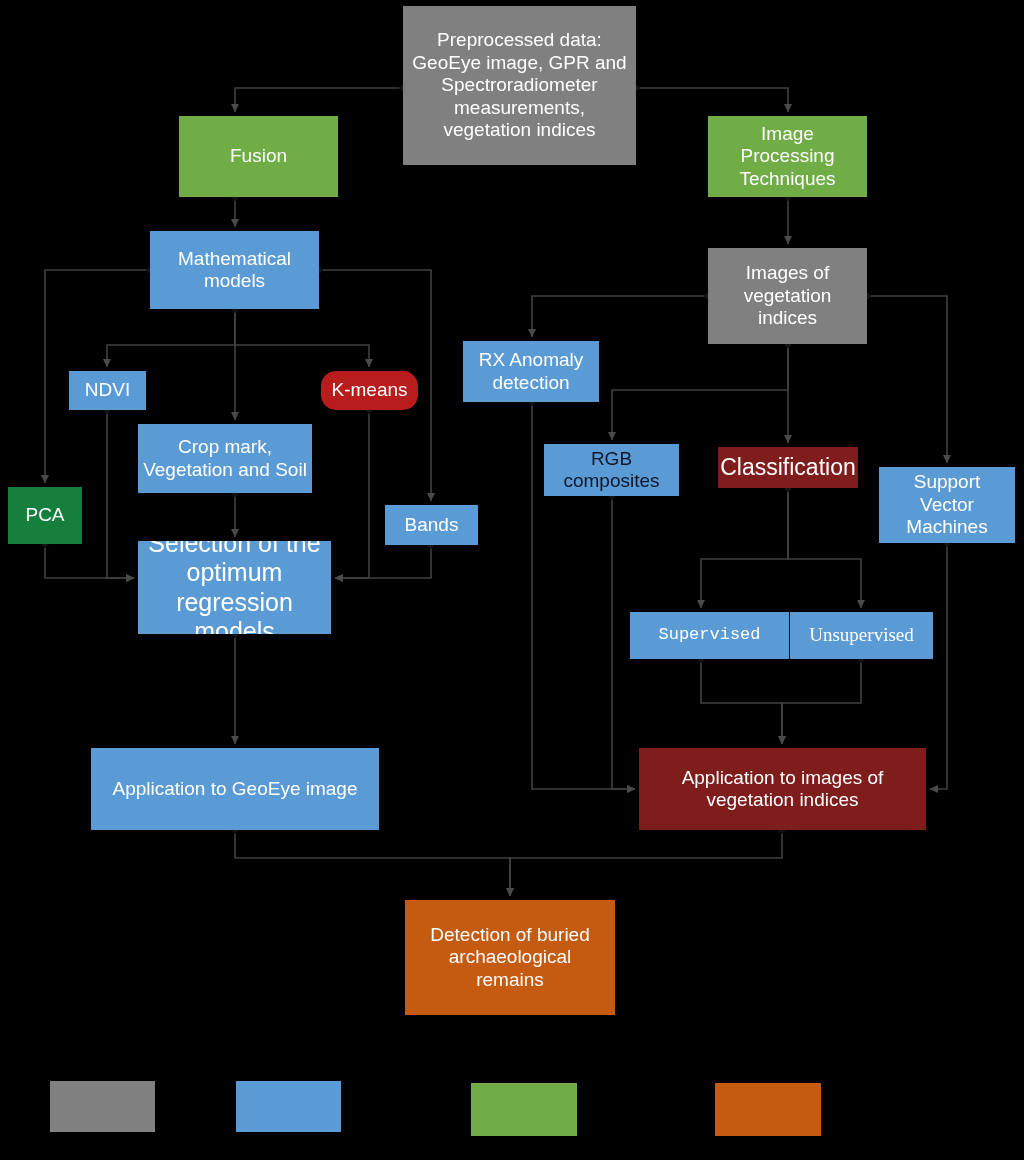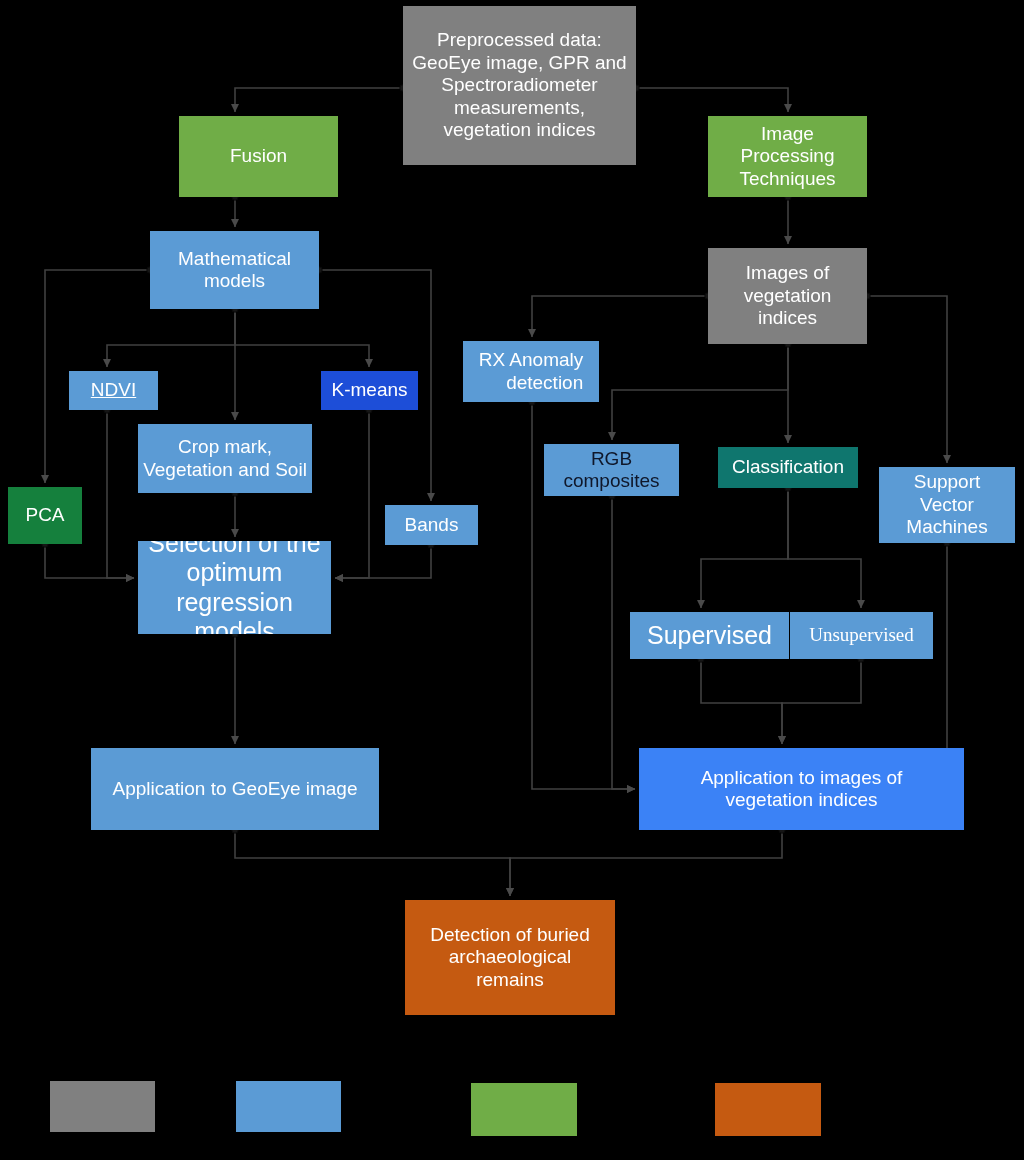--- a/index.html
+++ b/index.html
@@ -122,41 +122,41 @@
 vegetation indices</div>
       <div class="node" style="left: 155px; top: 116px; width: 159px; height: 81px; background: rgb(112, 173, 71); font-size: 19px; color: rgb(255, 255, 255); margin-left: 24px;">Fusion</div>
       <div class="node" style="left: 708px; top: 116px; width: 159px; height: 81px; background: rgb(112, 173, 71); font-size: 19px; color: rgb(255, 255, 255);">Image
 Processing
 Techniques</div>
       <div class="node" style="left: 150px; top: 231px; width: 169px; height: 78px; background: rgb(91, 155, 213); font-size: 19px; color: rgb(255, 255, 255);">Mathematical
 models</div>
       <div class="node" style="left: 708px; top: 248px; width: 159px; height: 96px; background: rgb(128, 128, 128); font-size: 19px; color: rgb(255, 255, 255);">Images of
 vegetation
 indices</div>
-      <div class="node" style="left: 69px; top: 371px; width: 89px; height: 39px; background: rgb(91, 155, 213); font-size: 19px; color: rgb(255, 255, 255); text-decoration: underline;">NDVI</div>
-      <div class="node" style="left: 321px; top: 371px; width: 97px; height: 39px; background: #1d4ed8; font-size: 19px; color: rgb(255, 255, 255);">K-means</div>
-      <div class="node" style="left: 463px; top: 341px; width: 136px; height: 61px; background: rgb(91, 155, 213); font-size: 19px; color: rgb(255, 255, 255); text-align: right;">RX Anomaly
+      <div class="node" style="left: 69px; top: 371px; width: 77px; height: 39px; background: rgb(91, 155, 213); font-size: 19px; color: rgb(255, 255, 255);">NDVI</div>
+      <div class="node" style="left: 321px; top: 371px; width: 97px; height: 39px; background: #b91c1c; font-size: 19px; color: rgb(255, 255, 255); border-radius: 15px;">K-means</div>
+      <div class="node" style="left: 463px; top: 341px; width: 136px; height: 61px; background: rgb(91, 155, 213); font-size: 19px; color: rgb(255, 255, 255);">RX Anomaly
 detection</div>
       <div class="node" style="left: 138px; top: 424px; width: 174px; height: 69px; background: rgb(91, 155, 213); font-size: 19px; color: rgb(255, 255, 255);">Crop mark,
 Vegetation and Soil</div>
       <div class="node" style="left: 544px; top: 444px; width: 135px; height: 52px; background: rgb(91, 155, 213); font-size: 19px; color: #0f172a;">RGB
 composites</div>
-      <div class="node" style="left: 718px; top: 447px; width: 140px; height: 41px; background: #0f766e; font-size: 19px; color: rgb(255, 255, 255);">Classification</div>
+      <div class="node" style="left: 718px; top: 447px; width: 140px; height: 41px; background: #7f1d1d; font-size: 23px; color: rgb(255, 255, 255);">Classification</div>
       <div class="node" style="left: 879px; top: 467px; width: 136px; height: 76px; background: rgb(91, 155, 213); font-size: 19px; color: rgb(255, 255, 255);">Support
 Vector
 Machines</div>
       <div class="node" style="left: 8px; top: 487px; width: 74px; height: 57px; background: #15803d; font-size: 19px; color: rgb(255, 255, 255);">PCA</div>
       <div class="node" style="left: 385px; top: 505px; width: 93px; height: 40px; background: rgb(91, 155, 213); font-size: 19px; color: rgb(255, 255, 255);">Bands</div>
       <div class="node" style="left: 138px; top: 541px; width: 193px; height: 93px; background: rgb(91, 155, 213); font-size: 25px; color: rgb(255, 255, 255);">Selection of the
 optimum
 regression models</div>
-      <div class="node" style="left: 630px; top: 612px; width: 159px; height: 47px; background: rgb(91, 155, 213); font-size: 25px; color: rgb(255, 255, 255);">Supervised</div>
+      <div class="node" style="left: 630px; top: 612px; width: 159px; height: 47px; background: rgb(91, 155, 213); font-size: 17px; color: rgb(255, 255, 255); font-family: Liberation Mono, monospace;">Supervised</div>
       <div class="node" style="left: 790px; top: 612px; width: 143px; height: 47px; background: rgb(91, 155, 213); font-size: 19px; color: rgb(255, 255, 255); font-family: Liberation Serif, serif;">Unsupervised</div>
       <div class="node" style="left: 91px; top: 748px; width: 288px; height: 82px; background: rgb(91, 155, 213); font-size: 19px; color: rgb(255, 255, 255);">Application to GeoEye image</div>
-      <div class="node" style="left: 639px; top: 748px; width: 325px; height: 82px; background: #3b82f6; font-size: 19px; color: rgb(255, 255, 255);">Application to images of
+      <div class="node" style="left: 639px; top: 748px; width: 287px; height: 82px; background: #7f1d1d; font-size: 19px; color: rgb(255, 255, 255);">Application to images of
 vegetation indices</div>
       <div class="node" style="left: 405px; top: 900px; width: 210px; height: 115px; background: rgb(197, 90, 17); font-size: 19px; color: rgb(255, 255, 255);">Detection of buried
 archaeological
 remains</div>
     </div>
   <div id="legend-layer">
       <div class="swatch" style="left: 50px; top: 1081px; width: 105px; height: 51px; background: rgb(128, 128, 128);"></div>
       <div class="swatch" style="left: 236px; top: 1081px; width: 105px; height: 51px; background: rgb(91, 155, 213);"></div>
       <div class="swatch" style="left: 471px; top: 1083px; width: 106px; height: 53px; background: rgb(112, 173, 71);"></div>
       <div class="swatch" style="left: 715px; top: 1083px; width: 106px; height: 53px; background: rgb(197, 90, 17);"></div>

